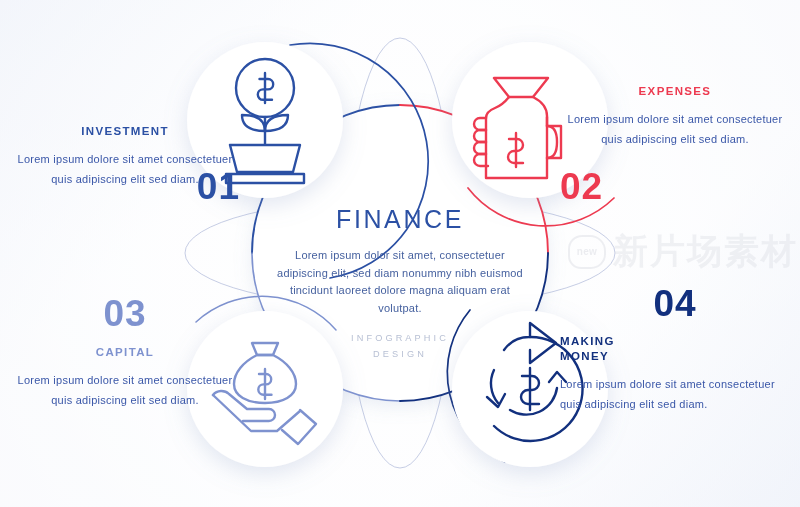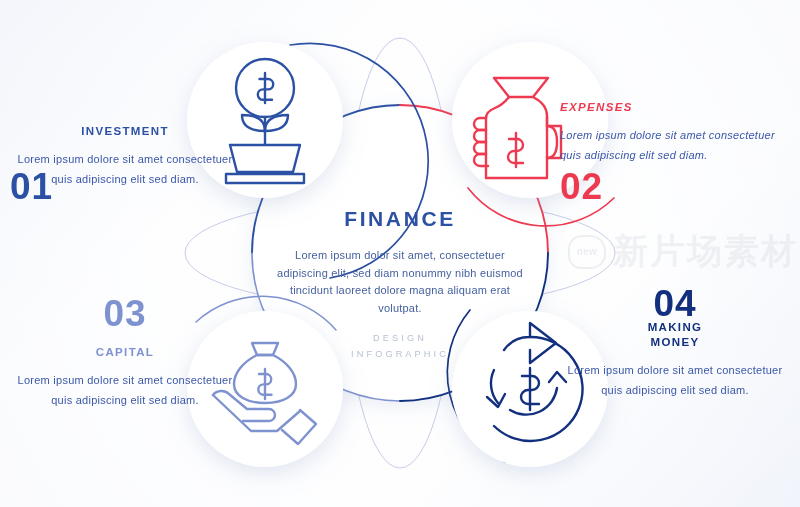--- a/index.html
+++ b/index.html
@@ -31,40 +31,40 @@
     font-size:11px;line-height:19.5px;letter-spacing:.25px;
     color:#3a57a8;margin:0;font-weight:normal;
   }
   .num{
     position:absolute;font-size:37px;font-weight:bold;letter-spacing:1px;
     line-height:37px;font-family:"Liberation Sans","DejaVu Sans",sans-serif;
   }
 
   
   #blk-investment{left:10px;top:88px;text-align:center;margin-top:36px;}
-  #blk-expenses  {left:560px;top:100px;text-align:left;font-style:italic;}
+  #blk-expenses  {left:560px;top:84px;text-align:center;}
   #blk-capital   {left:10px;top:345px;text-align:center;}
-  #blk-money     {left:560px;top:320px;text-align:center;}
-
-  #num-01{left:10px;top:168px;width:230px;text-align:left;color:#2b50a4;}
+  #blk-money     {left:560px;top:334px;text-align:left;}
+
+  #num-01{left:10px;top:168px;width:230px;text-align:right;color:#2b50a4;}
   #num-02{left:560px;top:168px;width:230px;text-align:left;color:#ed3a50;}
   #num-03{left:10px;top:295px;width:230px;text-align:center;color:#7e92cf;}
   #num-04{left:560px;top:285px;width:230px;text-align:center;color:#12307e;}
 
   .c-invest{color:#2b50a4;}
   .c-expense{color:#ed3a50;}
   .c-capital{color:#7e92cf;}
   .c-money{color:#12307e;}
 
   
   #centre{
     position:absolute;left:250px;top:205px;width:300px;text-align:center;
   }
   #centre .heading{
-    font-size:21px;font-weight:bold;letter-spacing:2.6px;color:#2b50a4;
+    font-size:25px;font-weight:normal;letter-spacing:2.6px;color:#2b50a4;
     margin:0 0 14px 0;line-height:28px;
   }
   #centre .para{
     font-size:11px;line-height:17.5px;letter-spacing:.2px;color:#46619f;
     margin:0 auto;width:246px;
   }
   #tagline{
     position:absolute;left:250px;top:330px;width:300px;text-align:center;
     font-size:9.2px;letter-spacing:3.1px;line-height:16px;color:#b8c0d4;
     font-weight:normal;
@@ -176,22 +176,22 @@
         <path d="M-8 -13 h10 a7 7 0 0 1 0 14 h-4 a7 7 0 0 0 0 14 h11"></path>
       </g>
     </g>
   </svg>
 
   <div id="centre">
     <div class="heading">FINANCE</div>
     <div class="para">Lorem ipsum dolor sit amet, consectetuer adipiscing elit, sed diam nonummy nibh euismod tincidunt laoreet dolore magna aliquam erat volutpat.</div>
   </div>
   <div id="tagline">
+    <div>INFOGRAPHIC</div>
     <div>DESIGN</div>
-    <div>INFOGRAPHIC</div>
   </div>
 
   <div class="side" id="blk-investment">
     <p class="title c-invest">INVESTMENT</p>
     <p class="body">Lorem ipsum dolore sit amet consectetuer quis adipiscing elit sed diam.</p>
   </div>
   <div class="num" id="num-01">01</div>
 
   <div class="side" id="blk-expenses">
     <p class="title c-expense">EXPENSES</p>

